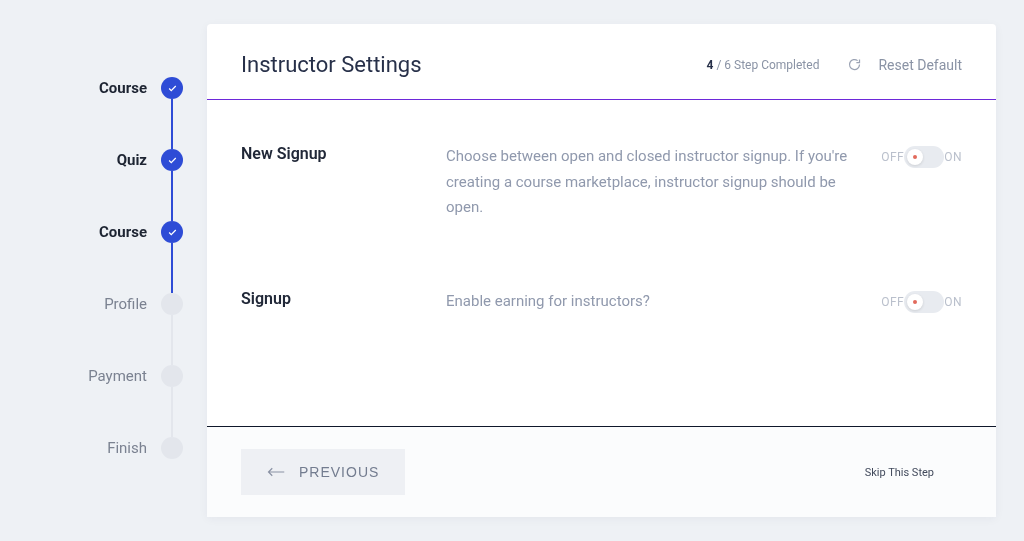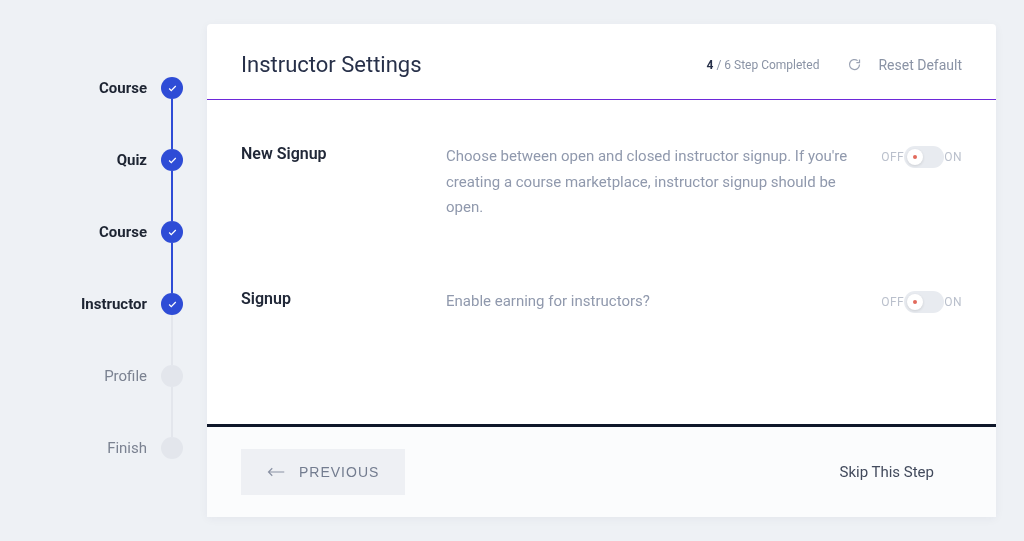--- a/index.html
+++ b/index.html
@@ -168,21 +168,21 @@
   .toggle-knob-dot{
     width:4px;height:4px;border-radius:2px;background:#e26a5c;
   }
   
   .card-footer {
     display: flex;
     align-items: center;
     justify-content: space-between;
     padding: 22px 34px;
     background: #fbfcfd;
-    border-top: 3px solid #0f172a;
+    border-top: 1px solid #0f172a;
   }
   .btn {
     display: inline-flex;
     align-items: center;
     gap: 14px;
     font-size: 14px;
     letter-spacing: 1px;
     height: 46px;
     padding: 0 26px;
     border: none;
@@ -191,21 +191,21 @@
   .btn-prev {
     background: #eef0f4;
     color: #737c8f;
   }
   .btn-next {
     background: #2e4cd6;
     color: #fff;
   }
   .btn svg { width: 18px; height: 14px; }
   .skip {
-    font-size: 15px;
+    font-size: 11px;
     color: #424a5c;
     margin-right: 28px;
     cursor: pointer;
   }
   .footer-right { display: flex; align-items: center; }
 </style>
 </head>
 <body>
 
 <div class="app">
@@ -235,36 +235,32 @@
     <div class="step-row done">
       <span class="step-label">Course</span>
       <span class="step-dot">
         <svg viewBox="0 0 16 16">
             <path fill="#fff" d="M6.2 12.3 2.5 8.6l1.3-1.3 2.4 2.4 5.9-5.9 1.3 1.3z"></path>
           </svg>
       </span>
       <span class="step-connector to-done"></span>
     </div>
 
-    <div class="step-row current current-pointer">
-      <span class="step-label">Instructor</span>
-      <span class="step-dot">
-        <svg viewBox="0 0 16 16">
-            <path fill="#fff" d="M6.2 12.3 2.5 8.6l1.3-1.3 2.4 2.4 5.9-5.9 1.3 1.3z"></path>
-          </svg>
-      </span>
-      <span class="step-connector"></span>
-    </div>
 
     <div class="step-row">
       <span class="step-label">Profile</span>
       <span class="step-dot"></span>
       <span class="step-connector"></span>
     </div>
 
+    <div class="step-row">
+      <span class="step-label">Payment</span>
+      <span class="step-dot"></span>
+      <span class="step-connector"></span>
+    </div>
 
     <div class="step-row">
       <span class="step-label">Finish</span>
       <span class="step-dot"></span>
     </div>
 
   </div>
 
   <div class="card">
 

